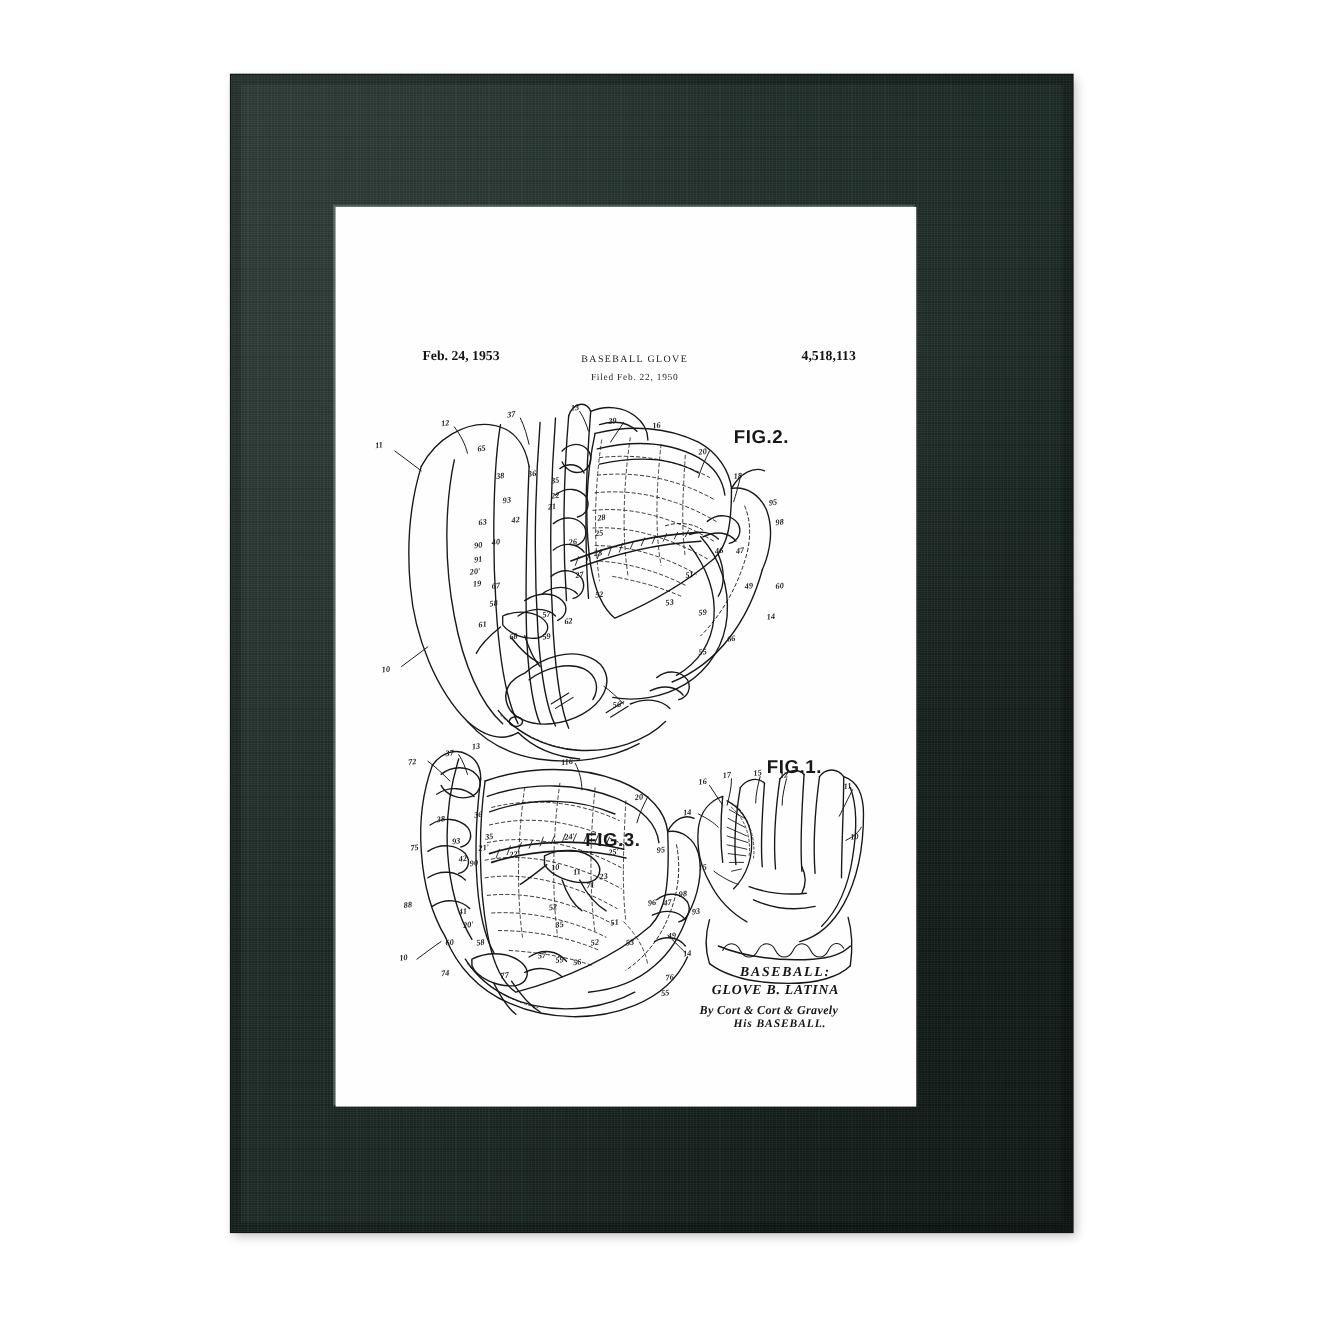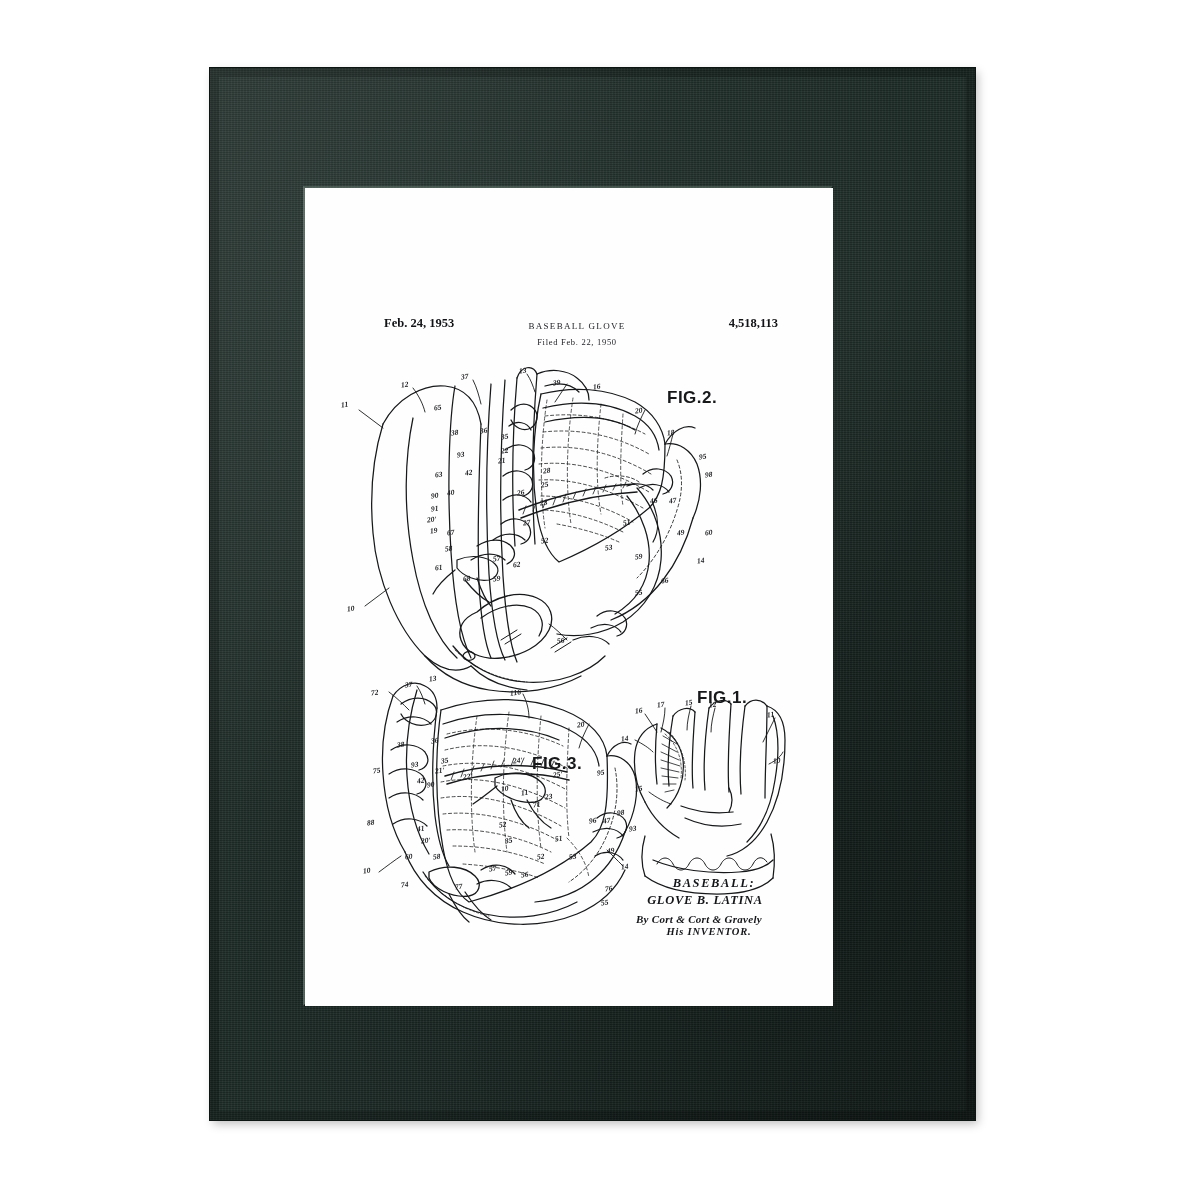--- a/index.html
+++ b/index.html
@@ -541,17 +541,17 @@
           <span class="ref" style="left: 150px; top: 694px;">77</span>
           <span class="ref" style="left: 300px; top: 696px;">76</span>
           <span class="ref" style="left: 296px; top: 710px;">55</span>
         </div>
     </div>
 
     <div class="sig-block">
       <div class="sig-line sig-inventor">BASEBALL:</div>
       <div class="sig-line sig-name">GLOVE B. LATINA</div>
       <div class="sig-line sig-by">By Cort &amp; Cort &amp; Gravely</div>
-      <div class="sig-line sig-attys">His INVENTOR.</div>
+      <div class="sig-line sig-attys">His BASEBALL.</div>
     </div>
 
   </div>
 </div>
 
 </body></html>

